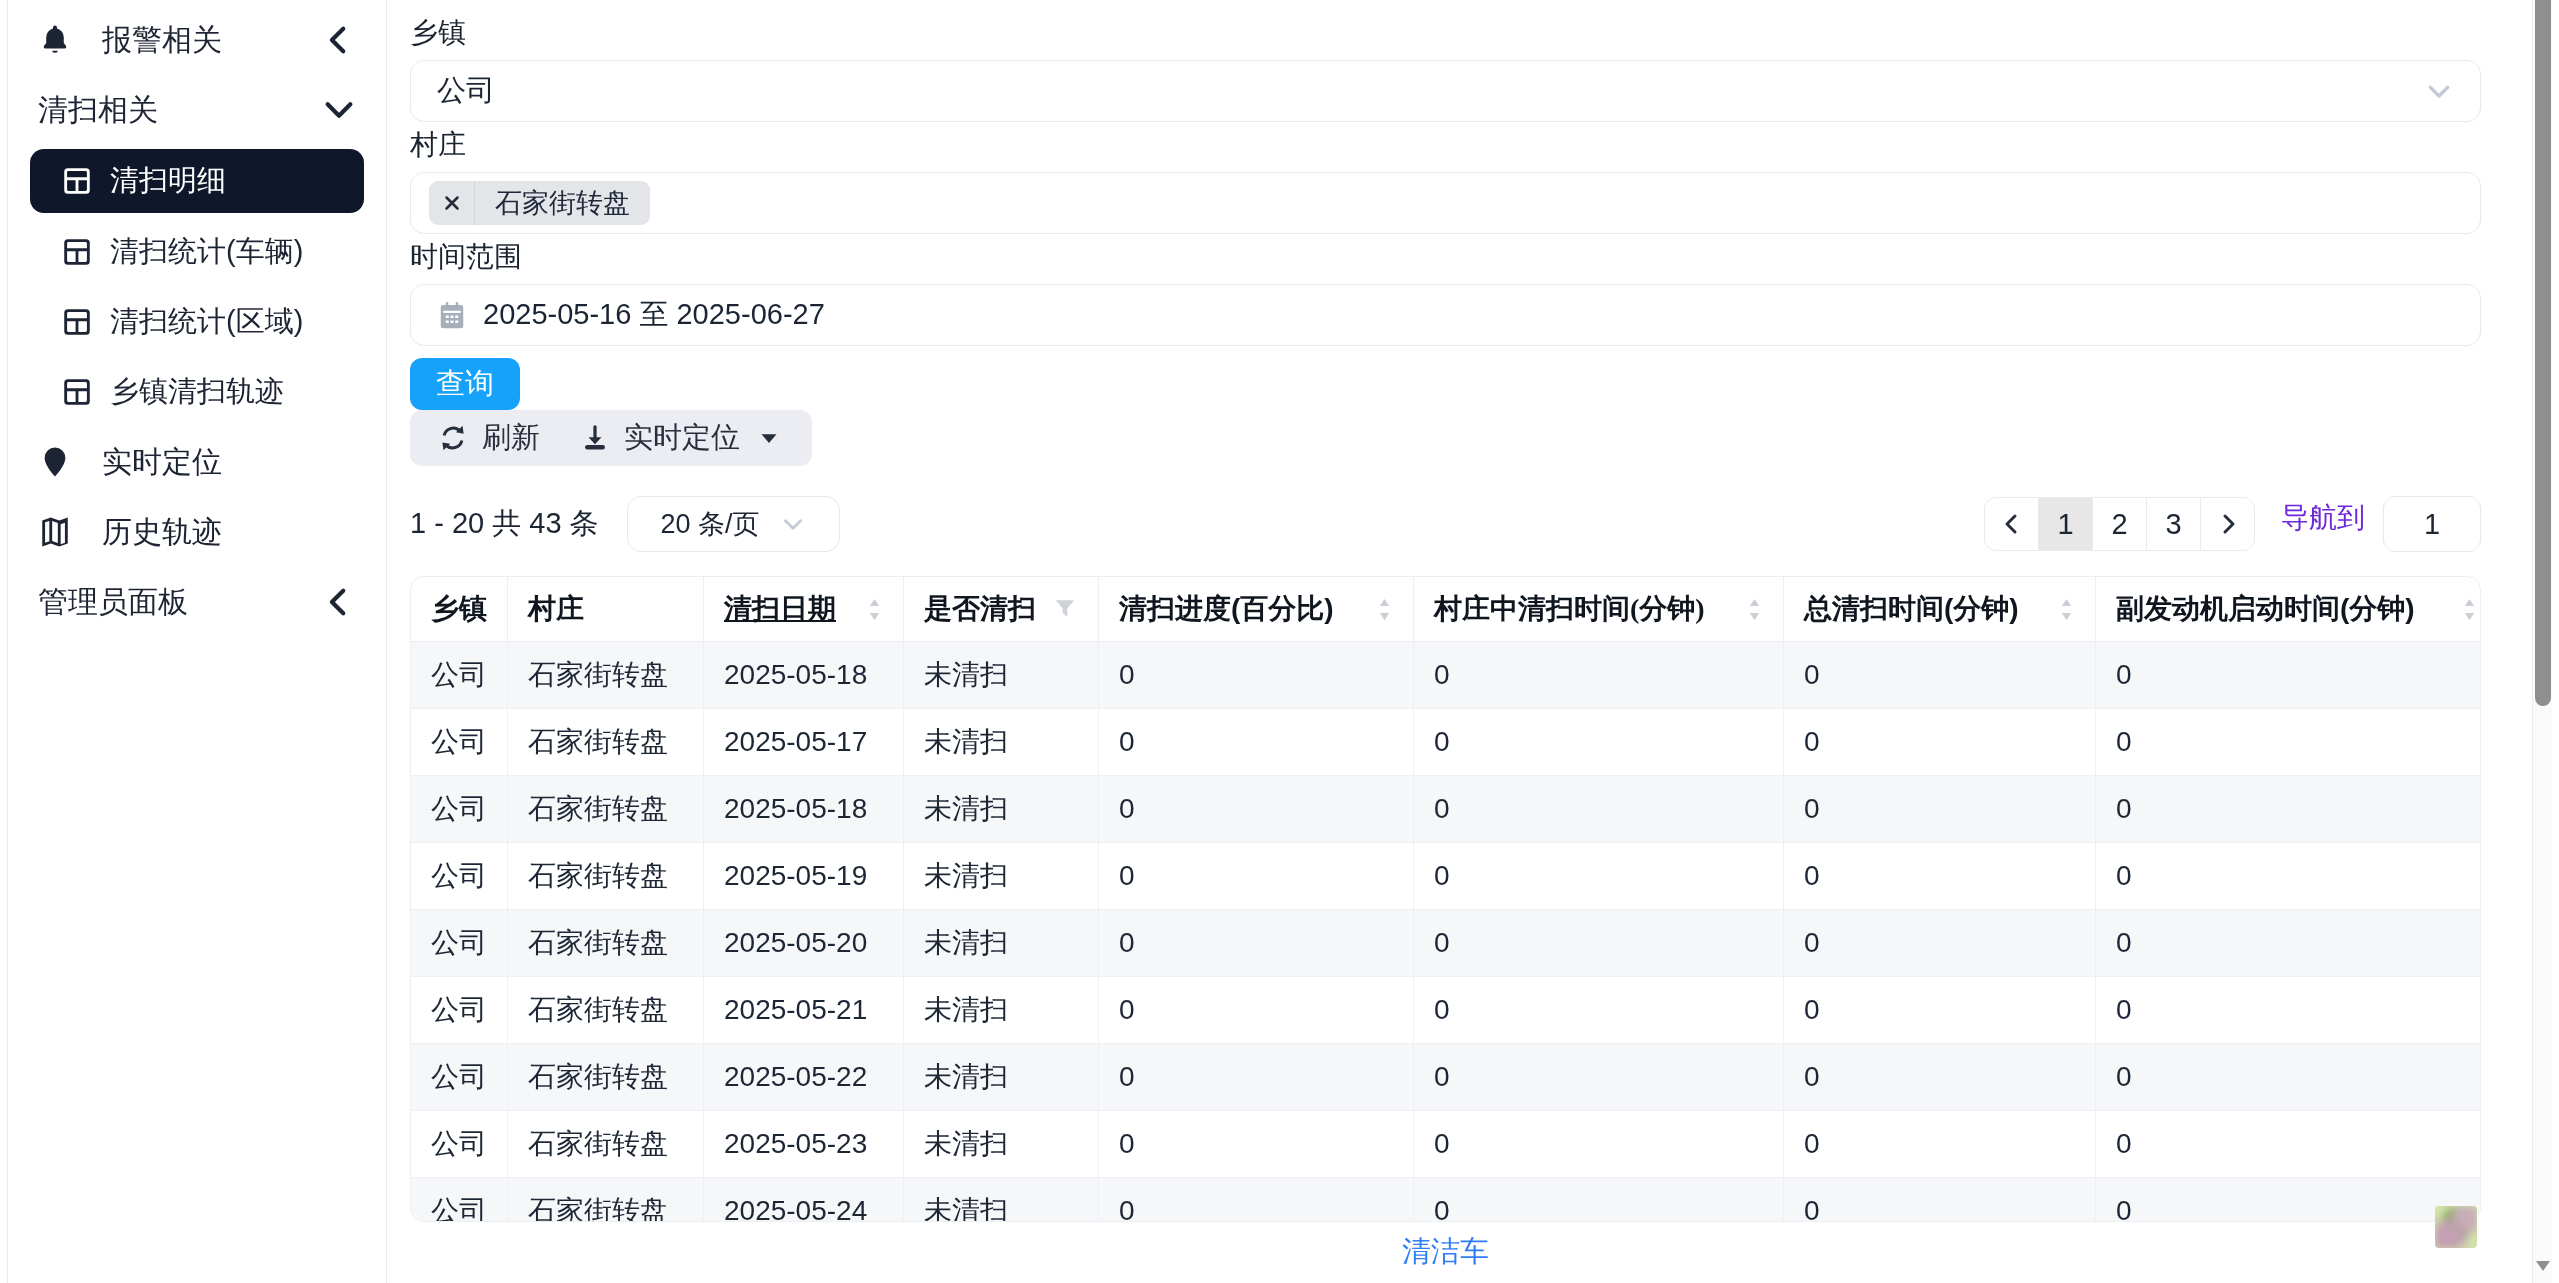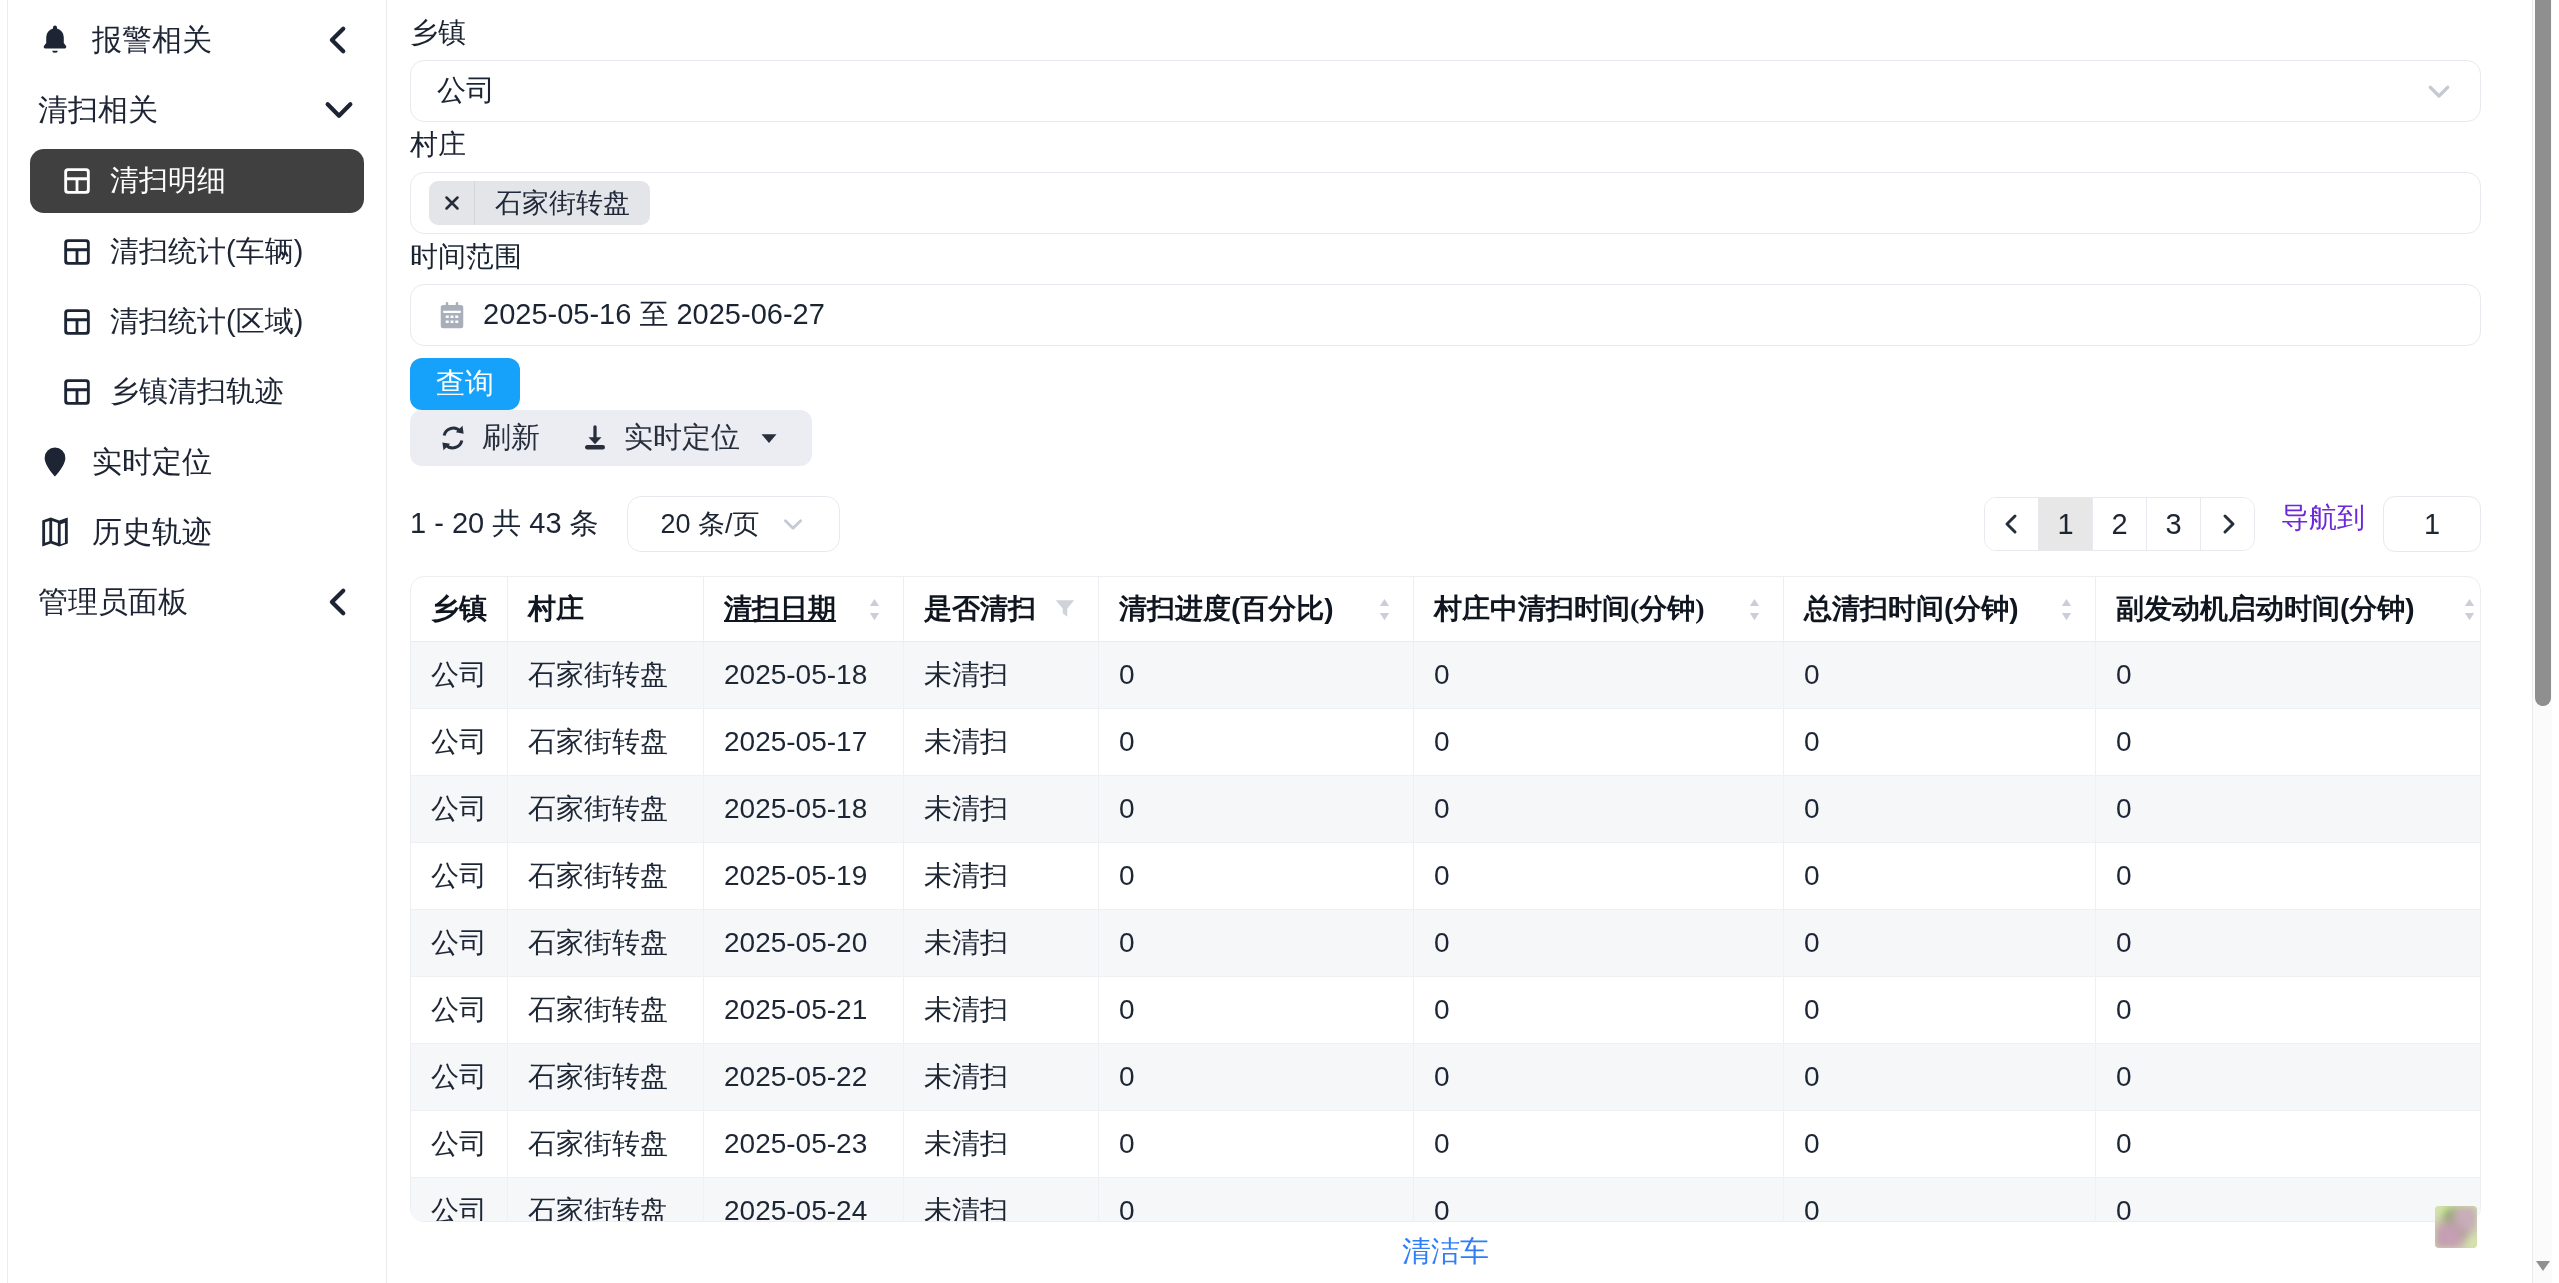--- a/index.html
+++ b/index.html
@@ -2,26 +2,26 @@
 <html><head>
 <meta charset="utf-8">
 <style>
   html,body{margin:0;padding:0}
   body{width:2559px;height:1283px;overflow:hidden;background:#fff;position:relative;
        font-family:"Liberation Sans","DejaVu Sans",sans-serif;color:#1f2634;}
   #app{display:flex;height:100%;margin-left:7px;border-left:1px solid #ededef;width:2531px;}
 
   
   .sidebar{width:379px;border-right:1px solid #e9ebee;padding-top:5px;box-sizing:border-box;flex:0 0 auto;background:#fff}
-  .side-item{display:flex;align-items:center;height:70px;padding:0 30px;font-size:30px;color:#1d2433;gap:20px;cursor:pointer;box-sizing:border-box}
+  .side-item{display:flex;align-items:center;height:70px;padding:0 30px;font-size:30px;color:#1d2433;gap:30px;cursor:pointer;box-sizing:border-box}
   .side-item.sub{padding-left:52px;gap:16px;font-size:29px}
   .side-item .icon{width:34px;height:34px;display:inline-flex;flex:0 0 auto}
   .icon svg{width:100%;height:100%;display:block}
   .side-chevron{margin-left:auto;width:26px;height:26px;color:#1d2433}
-  .side-item.active{background:#404040;color:#fff;border-radius:14px;margin:4px 22px;height:64px;padding:0 30px}
+  .side-item.active{background:#0f172a;color:#fff;border-radius:14px;margin:4px 22px;height:64px;padding:0 30px}
 
   
   .main{flex:1;box-sizing:border-box;padding:10px 58px 0 23px;position:relative;min-width:0}
   .field-label{font-size:28px;color:#1a2330;margin:8px 0 12px;line-height:30px}
   .box{height:62px;border:1.6px solid #e7e9ee;border-radius:14px;display:flex;align-items:center;
        padding:0 26px;font-size:29px;color:#1b2433;box-sizing:border-box;background:#fff}
   .select-caret{margin-left:auto;color:#c4cad4;width:30px;height:30px}
   .tag{display:inline-flex;align-items:center;height:44px;background:#e3e5e9;border-radius:9px;overflow:hidden;margin-left:-8px}
   .tag-close{width:46px;height:100%;display:flex;align-items:center;justify-content:center;border-right:1.6px solid #d2d5db;cursor:pointer;color:#262c3a;background:none;border-top:none;border-bottom:none;border-left:none;padding:0}
   .tag-close .icon{width:22px;height:22px}

